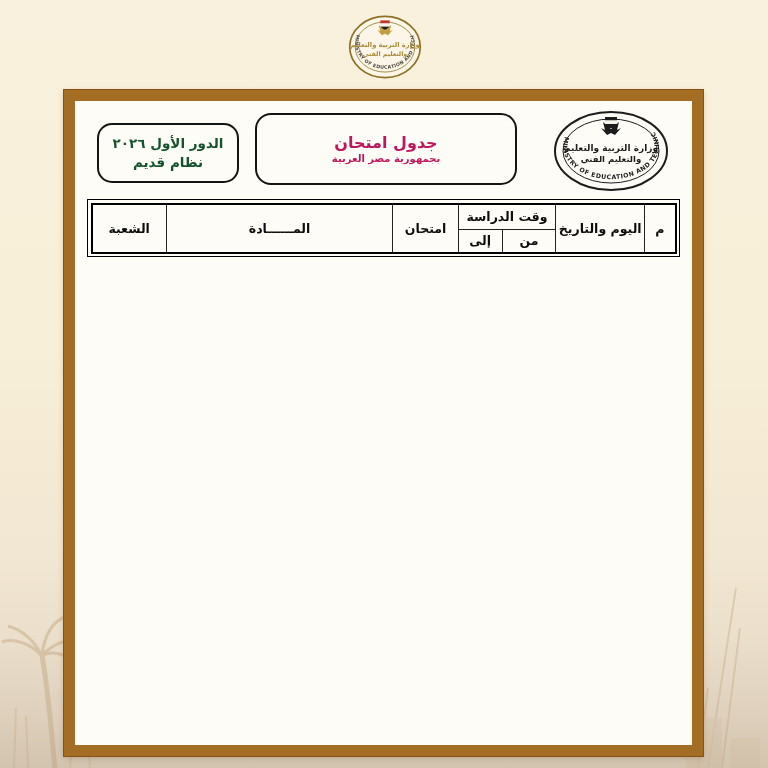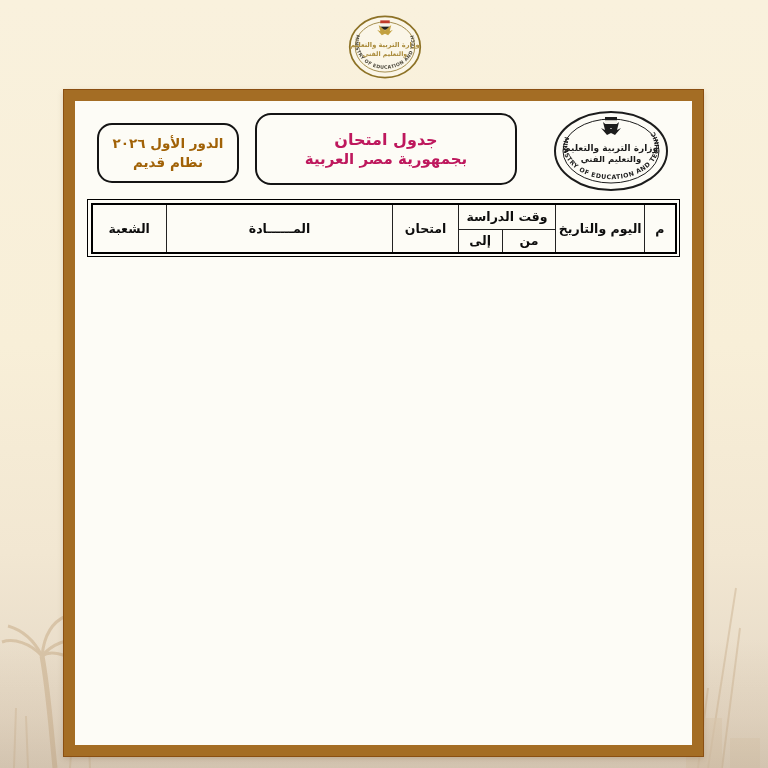--- a/index.html
+++ b/index.html
@@ -19,31 +19,31 @@
     position:absolute;left:64px;top:90px;width:639px;height:666px;
     box-sizing:border-box;border:11px solid #a46d24;outline:1px solid #8a4f12;
     background:#fdfcf6;box-shadow:0 2px 6px rgba(90,60,20,.25);
   }
   .doc-inner{position:relative;width:100%;height:100%;box-sizing:border-box;padding:6px 12px;}
   .doc-header{position:relative;height:92px;}
   .round-box{
     position:absolute;left:10px;top:16px;width:142px;height:60px;box-sizing:border-box;
     border:2.5px solid #141414;border-radius:15px;
     display:flex;flex-direction:column;align-items:center;justify-content:center;gap:3px;
-    font-weight:bold;font-size:13.5px;color:#a16207;text-align:center;line-height:1.15;
+    font-weight:bold;font-size:13.5px;color:#14532d;text-align:center;line-height:1.15;
   }
   .title-box{
     position:absolute;left:168px;top:6px;width:262px;height:72px;box-sizing:border-box;
     border:2.5px solid #141414;border-radius:16px;
     display:flex;flex-direction:column;align-items:center;justify-content:center;
     font-weight:bold;color:#be185d;text-align:center;line-height:1.25;
   }
   .title-l1{font-size:16px;}
   .title-l2{font-size:14.5px;}
-  .title-l3{font-size:15px;}
+  .title-l3{font-size:10px;}
   .doc-seal{position:absolute;right:6px;top:2px;width:126px;height:84px;}
   
   .seal-bw .ring{stroke:#1c1c1c;}
   .seal-bw .ringtext{fill:#1c1c1c;}
   .seal-bw .arabic{fill:#1c1c1c;}
   .seal-bw .eagle-body{fill:#1c1c1c;}
   .seal-bw .flag-white{fill:#f4f2ea;}
   .seal-bw .flag-black{fill:#1c1c1c;}
   .seal-color .ring{stroke:#8d7226;}
   .seal-color .ringtext{fill:#4c483c;}

